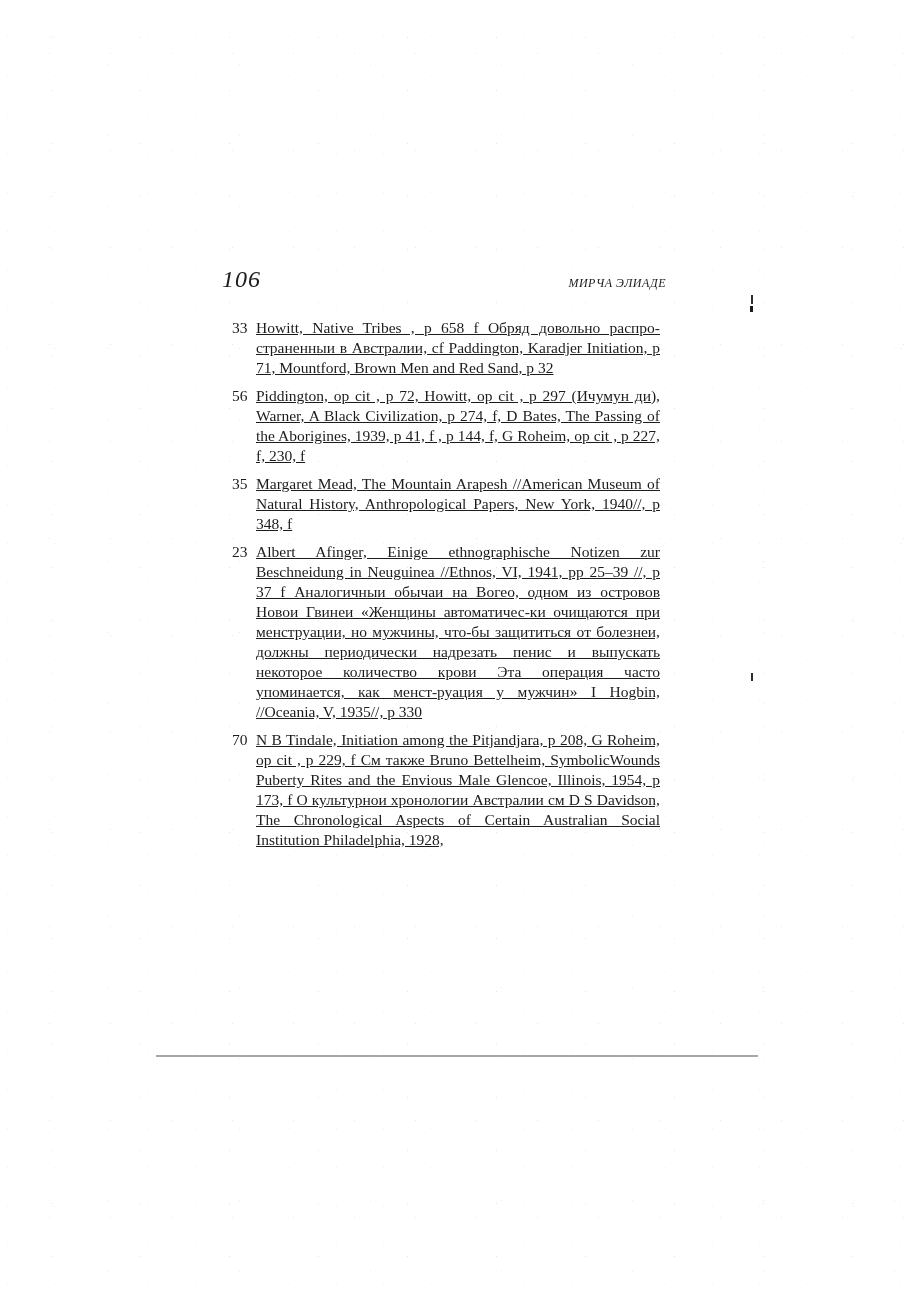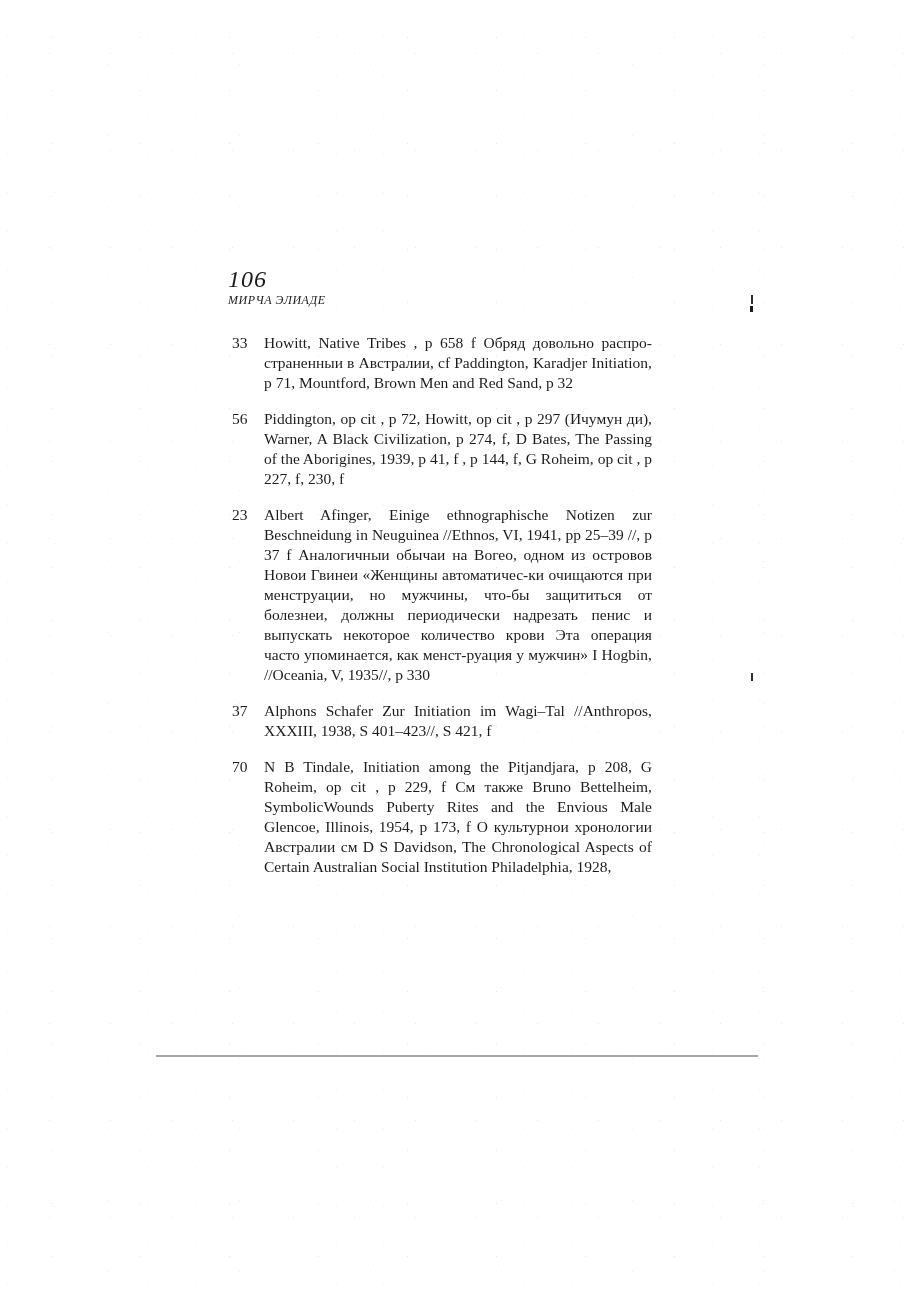--- a/index.html
+++ b/index.html
@@ -32,21 +32,20 @@
     left: 228px;
     top: 266px;
     width: 440px;
   }
   .page-header {
     display: flex;
     justify-content: space-between;
     align-items: baseline;
     font-style: italic;
     margin-bottom: 25px;
-    flex-direction: column;
   }
   .page-number {
     font-size: 24px;
     margin-left: -6px;
     letter-spacing: 1px;
   }
   .running-title {
     font-size: 12px;
     letter-spacing: 0.5px;
     margin-right: 2px;
@@ -59,22 +58,23 @@
     position: relative;
     padding-left: 20px;
     margin: 0 0 6px 0;
   }
   .note-number {
     position: absolute;
     left: 4px;
     top: 0;
   }
   .note-text {
-    margin: 16px;
+    margin: 8px;
     text-align: justify;
+    text-decoration: underline;
   }
   .footer-rule {
     position: absolute;
     left: 156px;
     top: 1055px;
     width: 602px;
     height: 2px;
     background: #a6a6a6;
   }
   
@@ -98,30 +98,30 @@
   <div class="note">
     <span class="note-number">33</span>
     <p class="note-text">Howitt, Native Tribes , p 658 f Обряд довольно распро-страненныи в Австралии, cf Paddington, Karadjer Initiation, p 71, Mountford, Brown Men and Red Sand, p 32</p>
   </div>
 
   <div class="note">
     <span class="note-number">56</span>
     <p class="note-text">Piddington, op cit , p 72, Howitt, op cit , p 297 (Ичумун ди), Warner, A Black Civilization, p 274, f, D Bates, The Passing of the Aborigines, 1939, p 41, f , p 144, f, G Roheim, op cit , p 227, f, 230, f</p>
   </div>
 
+  <div class="note">
+    <span class="note-number">35</span>
+    <p class="note-text">Margaret Mead, The Mountain Arapesh //American Museum of Natural History, Anthropological Papers, New York, 1940//, p 348, f</p>
+  </div>
 
   <div class="note">
     <span class="note-number">23</span>
     <p class="note-text">Albert Afinger, Einige ethnographische Notizen zur Beschneidung in Neuguinea //Ethnos, VI, 1941, pp 25–39 //, p 37 f Аналогичныи обычаи на Вогео, одном из островов Новои Гвинеи «Женщины автоматичес-ки очищаются при менструации, но мужчины, что-бы защититься от болезнеи, должны периодически надрезать пенис и выпускать некоторое количество крови Эта операция часто упоминается, как менст-руация у мужчин» I Hogbin, //Oceania, V, 1935//, p 330</p>
   </div>
 
-  <div class="note">
-    <span class="note-number">37</span>
-    <p class="note-text">Alphons Schafer Zur Initiation im Wagi–Tal //Anthropos, XXXIII, 1938, S 401–423//, S 421, f</p>
-  </div>
 
 
 
   <div class="note">
     <span class="note-number">70</span>
     <p class="note-text">N B Tindale, Initiation among the Pitjandjara, p 208, G Roheim, op cit , p 229, f См также Bruno Bettelheim, SymbolicWounds Puberty Rites and the Envious Male Glencoe, Illinois, 1954, p 173, f О культурнои хронологии Австралии см D S Davidson, The Chronological Aspects of Certain Australian Social Institution Philadelphia, 1928,</p>
   </div>
 </section>
 </div>
 

